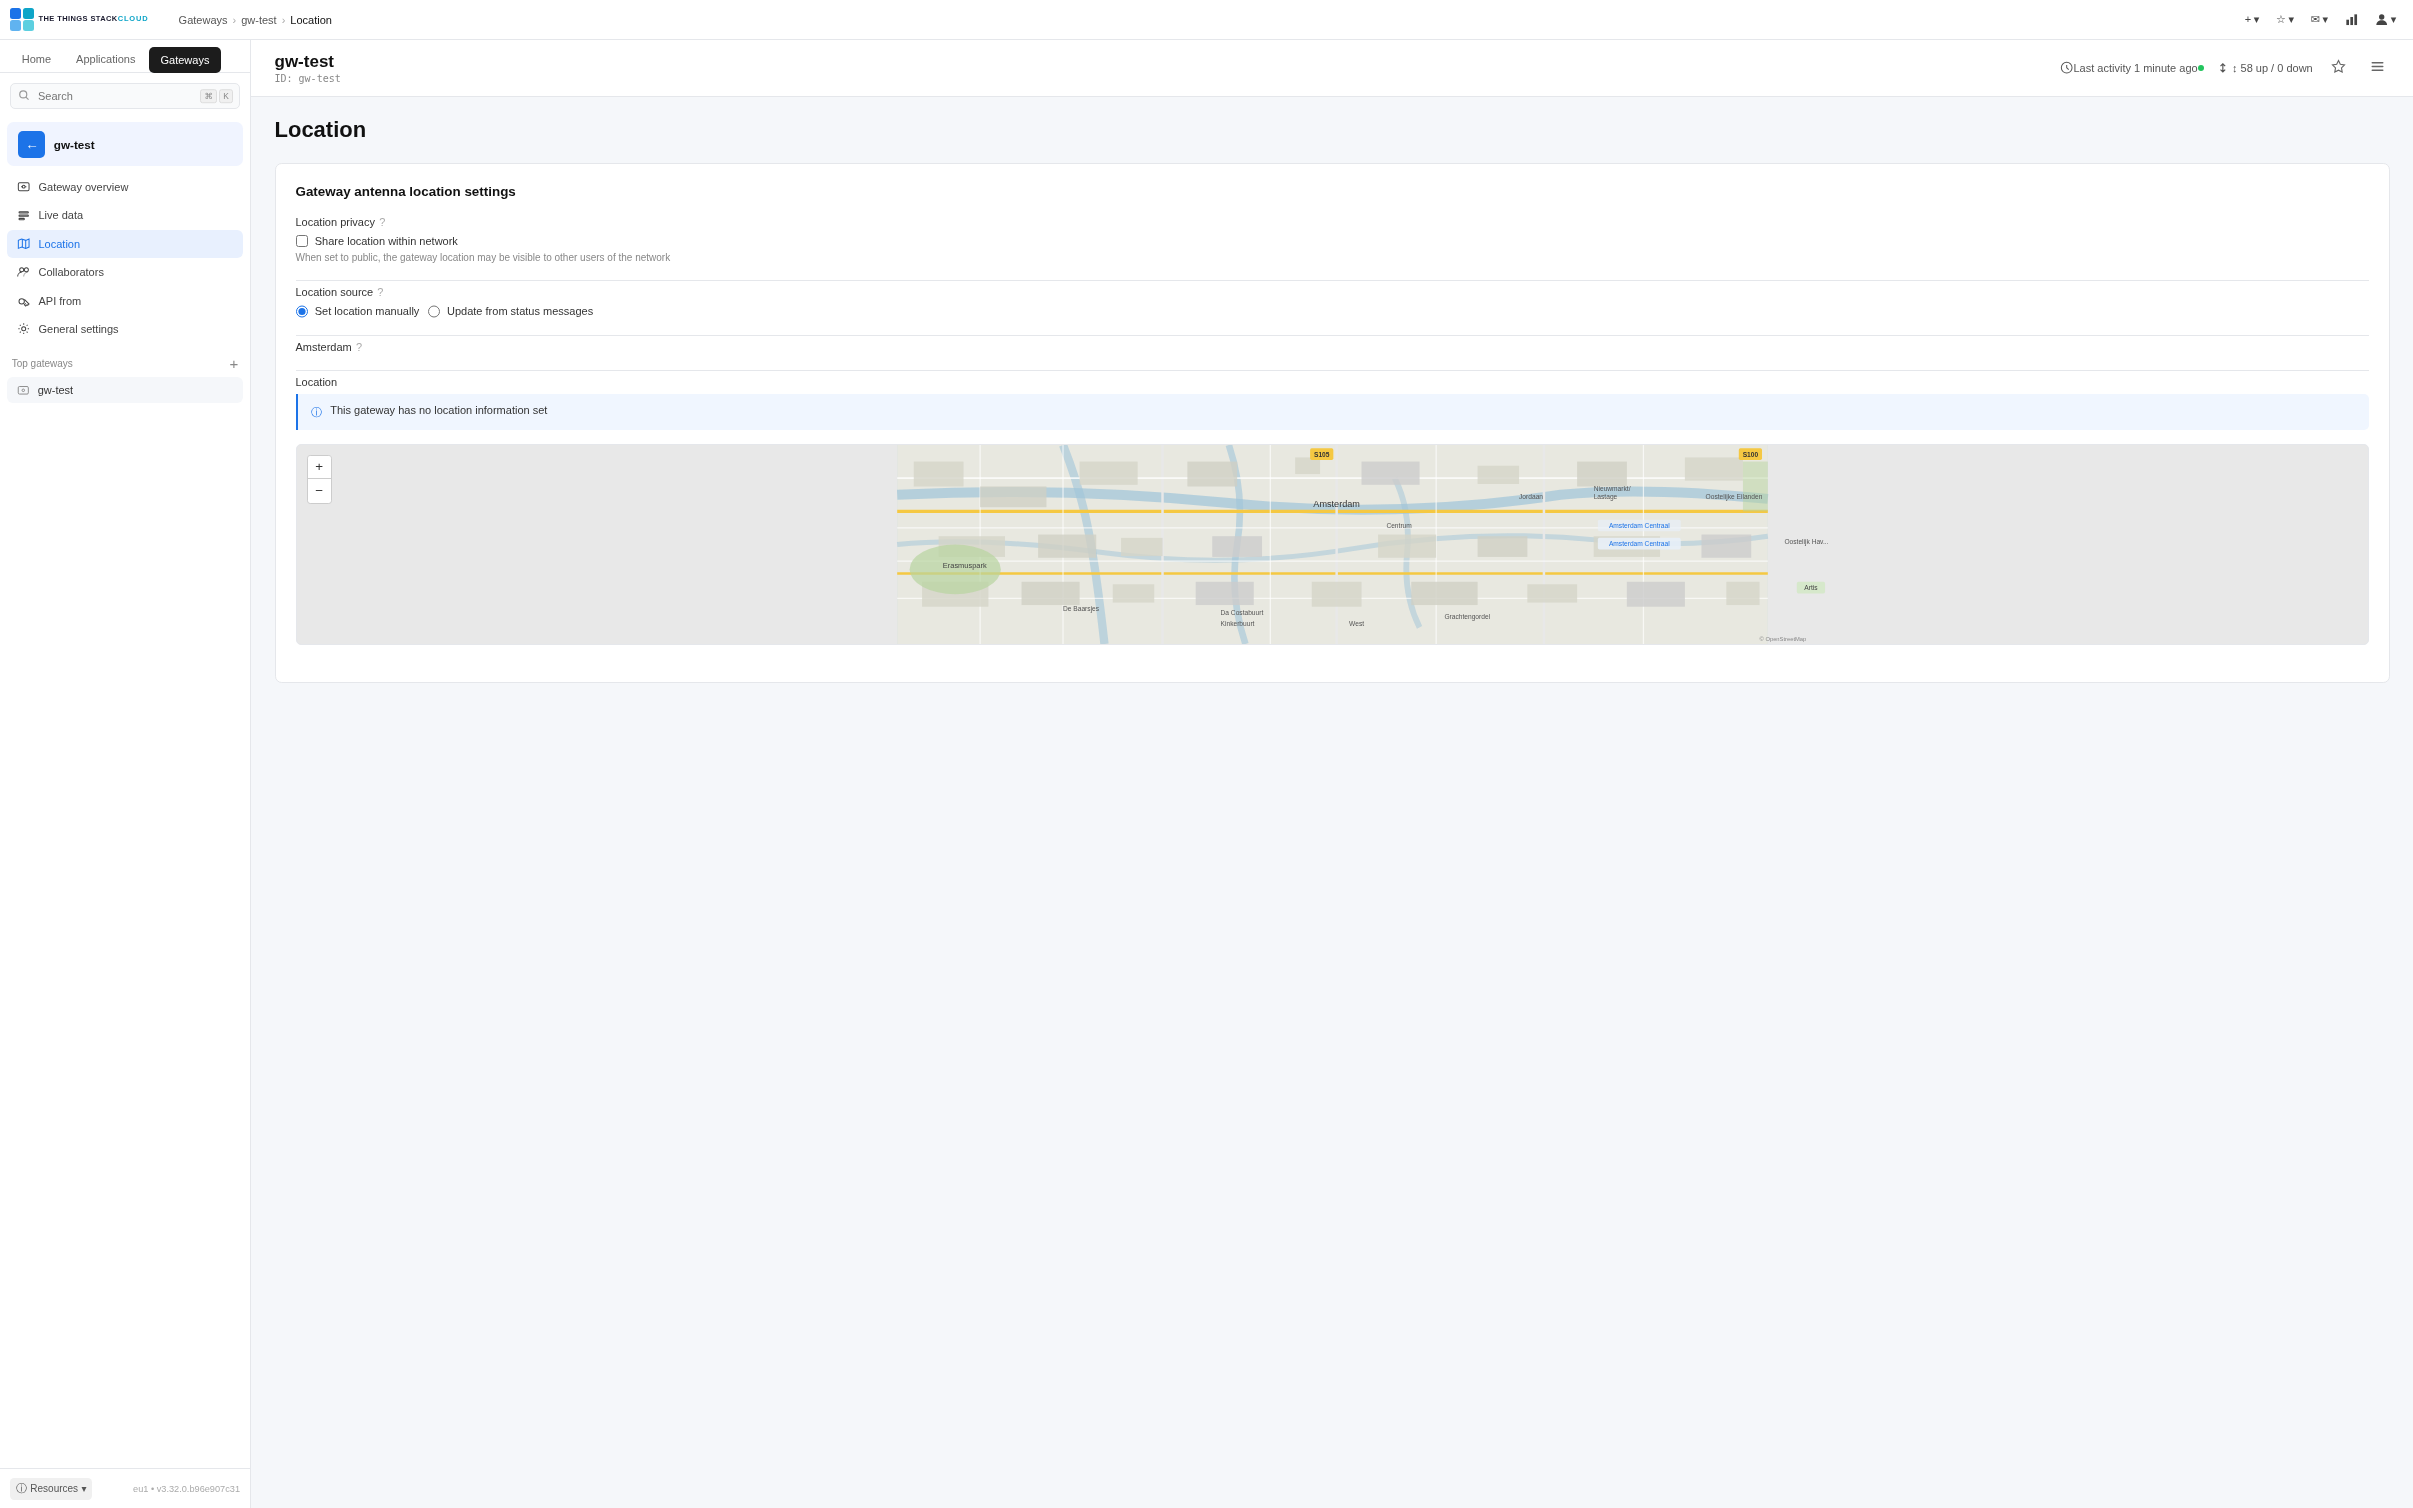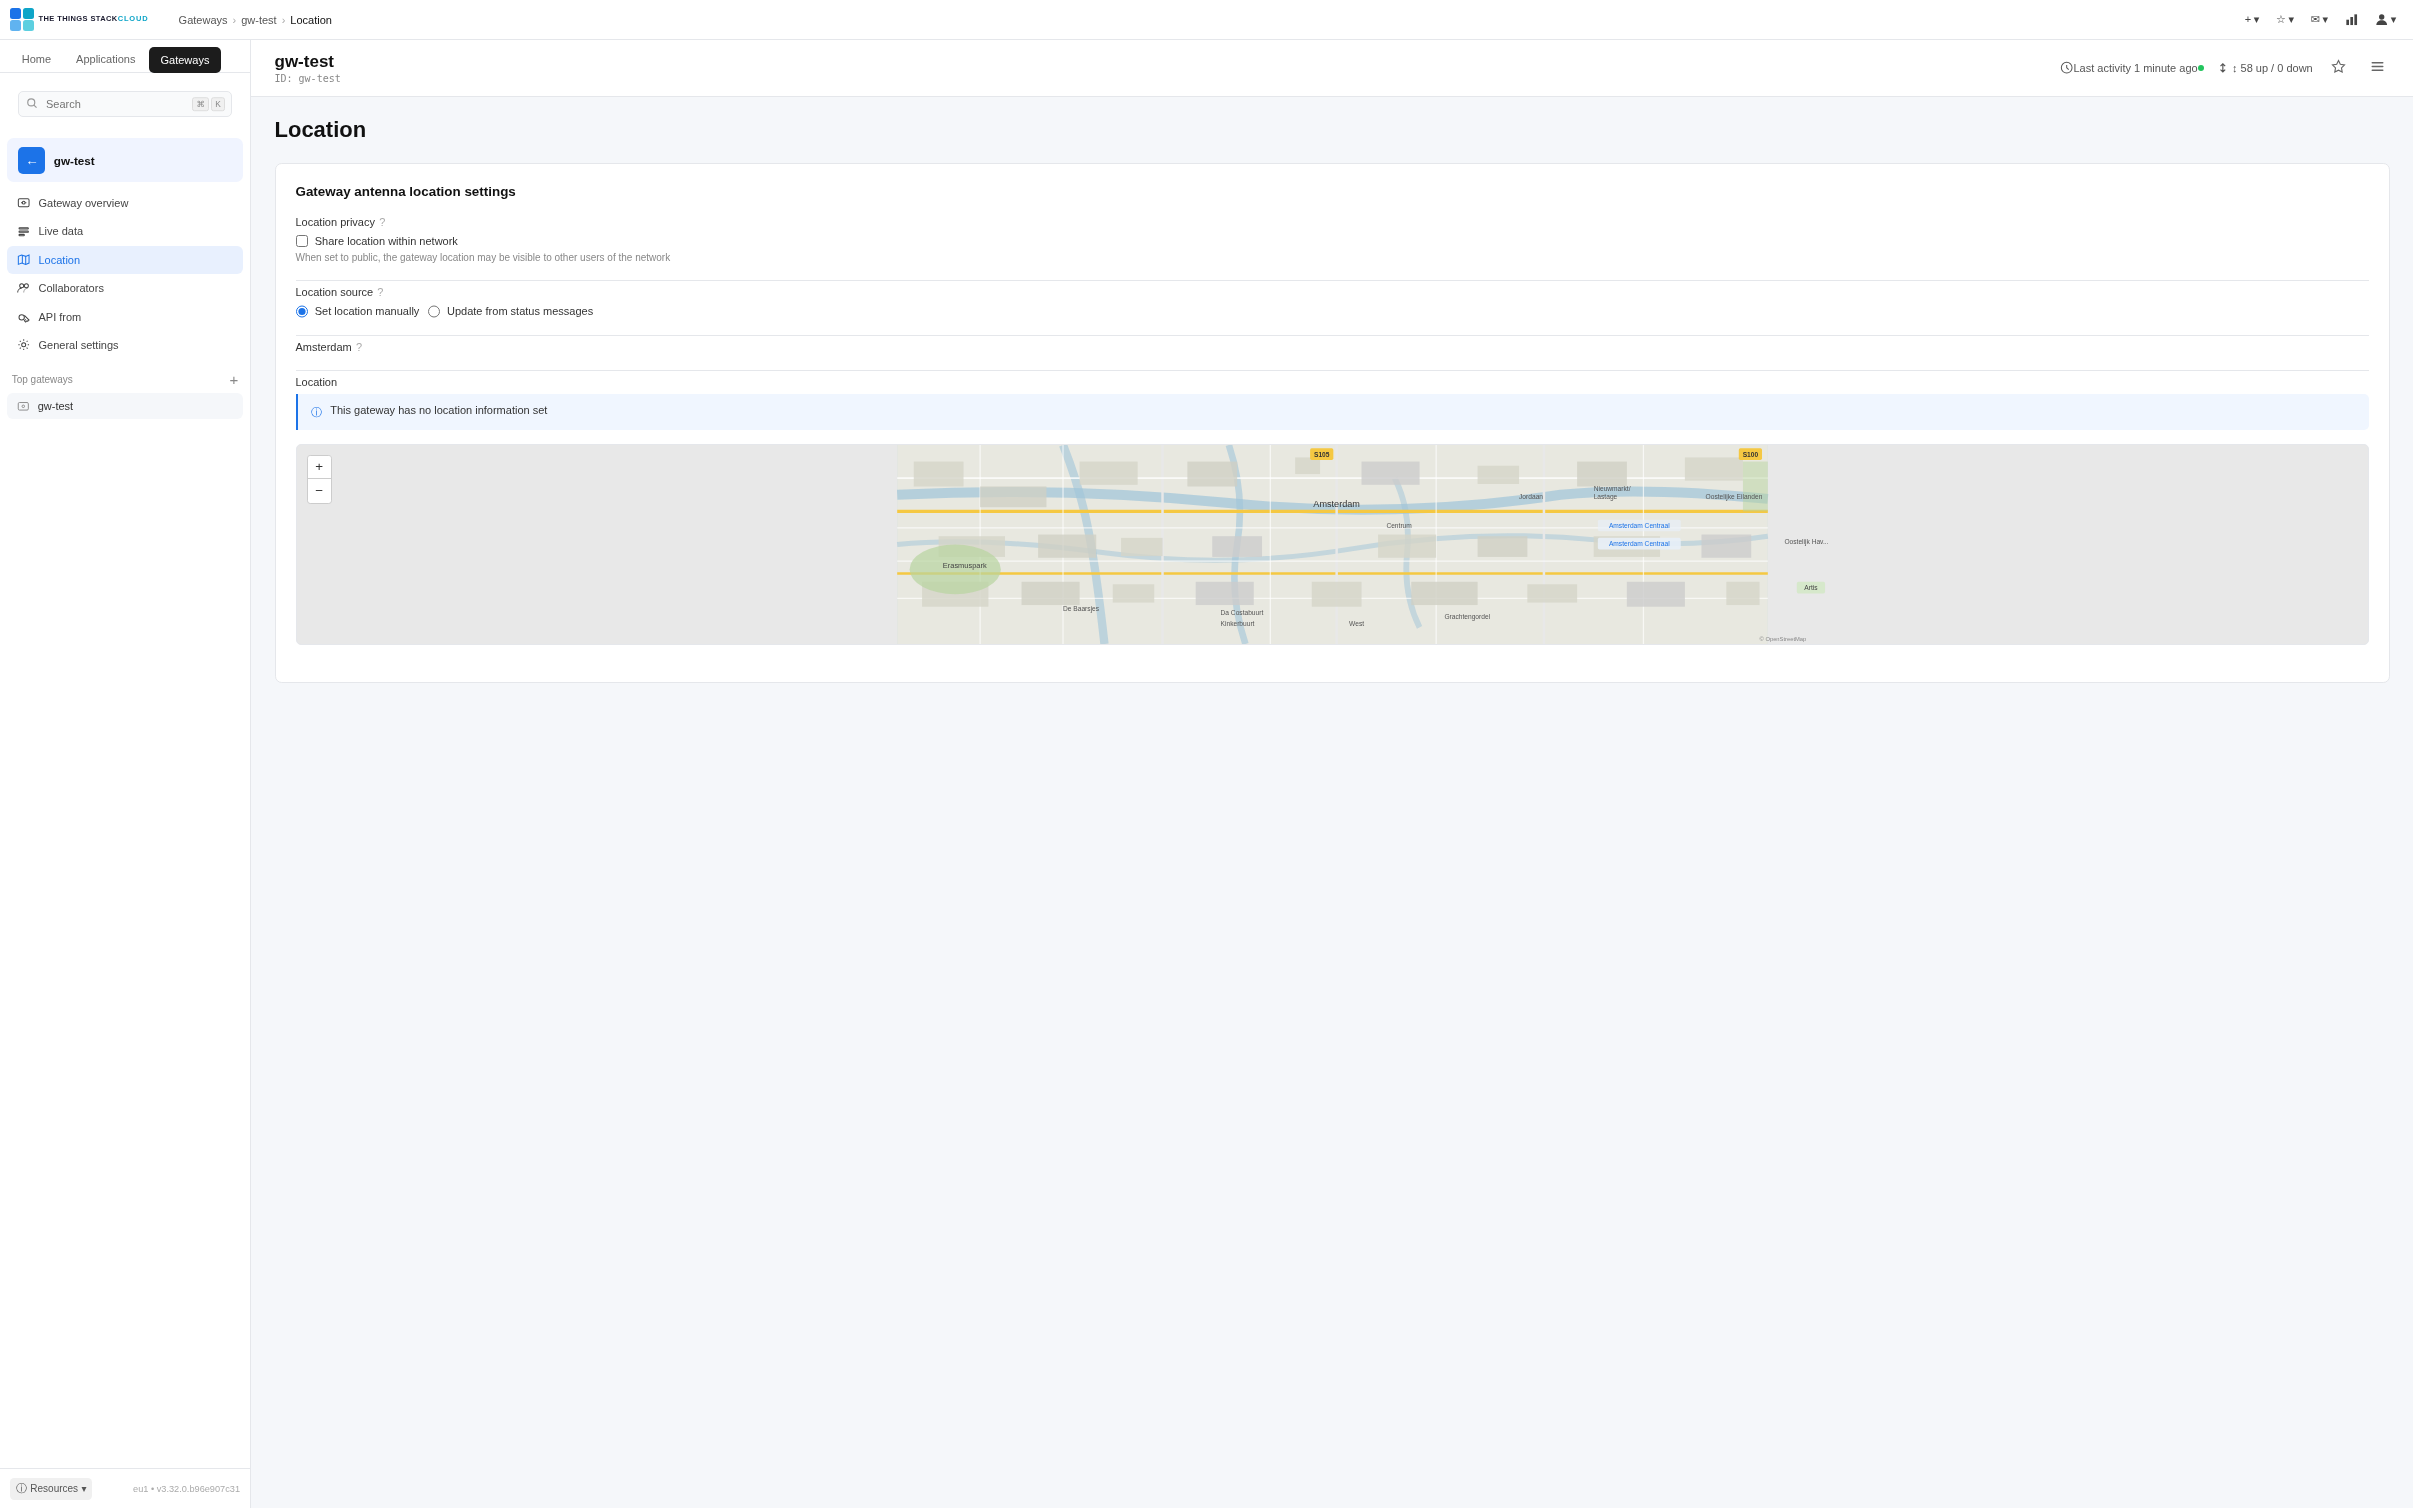--- a/index.html
+++ b/index.html
@@ -30,21 +30,21 @@
 
     
     .main-layout { display: flex; flex: 1; overflow: hidden; }
 
     
     .sidebar { width: 251px; background: #fff; border-right: 0.8px solid #e5e7eb; display: flex; flex-direction: column; flex-shrink: 0; overflow-y: auto; }
     .sidebar-nav-tabs { display: flex; border-bottom: 0.8px solid #e5e7eb; padding: 6.7px 10px 0; gap: 1.7px; }
     .nav-tab { padding: 6.7px 11.7px; font-size: 11px; color: #666; cursor: pointer; border-radius: 4.2px 4.2px 0 0; border: none; background: none; }
     .nav-tab.active { background: #1c1c1c; color: #fff; border-radius: 5px; margin-bottom: -0.8px; }
 
-    .search-bar { margin: 18px; position: relative; }
+    .search-bar { margin: 10px; position: relative; }
     .search-bar input { width: 100%; padding: 5.9px 8.4px 5.9px 27px; border: 0.8px solid #e5e7eb; border-radius: 5px; font-size: 11px; color: #333; background: #f9fafb; }
     .search-icon-wrap { position: absolute; left: 7.5px; top: 50%; transform: translateY(-50%); color: #999; }
     .search-shortcut { position: absolute; right: 6.7px; top: 50%; transform: translateY(-50%); display: flex; gap: 1.7px; }
     .kbd { background: #f0f0f0; border: 0.8px solid #ddd; border-radius: 2.5px; padding: 0.8px 3.4px; font-size: 8.4px; color: #888; }
 
     .sidebar-entity { display: flex; align-items: center; gap: 8.4px; padding: 8.4px 11.7px; margin: 3.4px 6.7px; border-radius: 6.7px; background: #f0f4ff; cursor: pointer; }
     .entity-name { font-size: 11.7px; font-weight: 600; color: #111; }
     .back-btn { background: none; border: none; cursor: pointer; color: #555; padding: 5px; }
 
     .sidebar-menu { padding: 3.4px 6.7px; }

